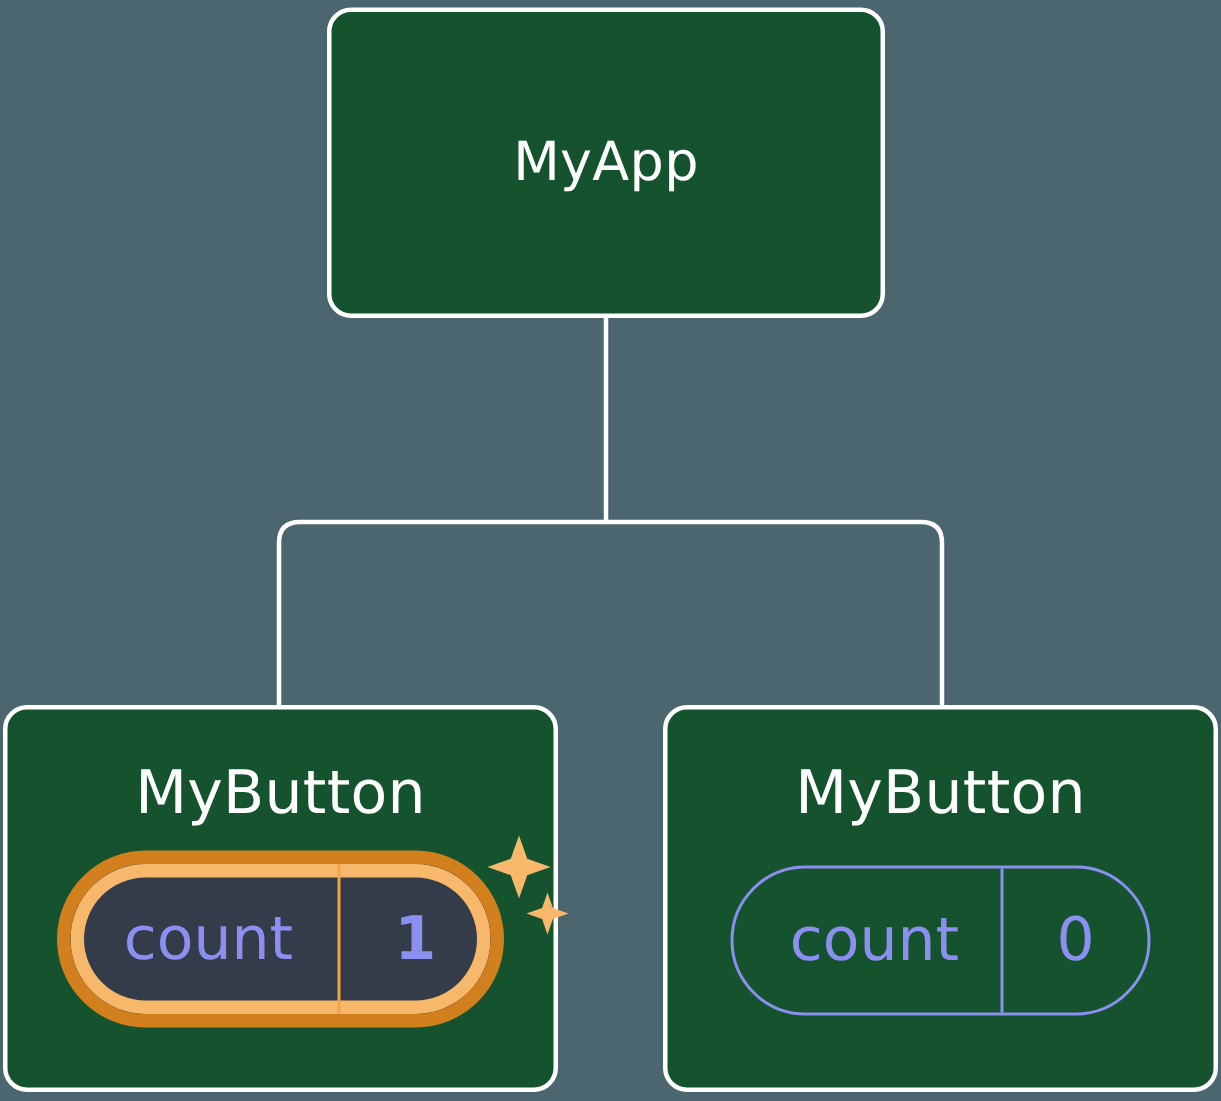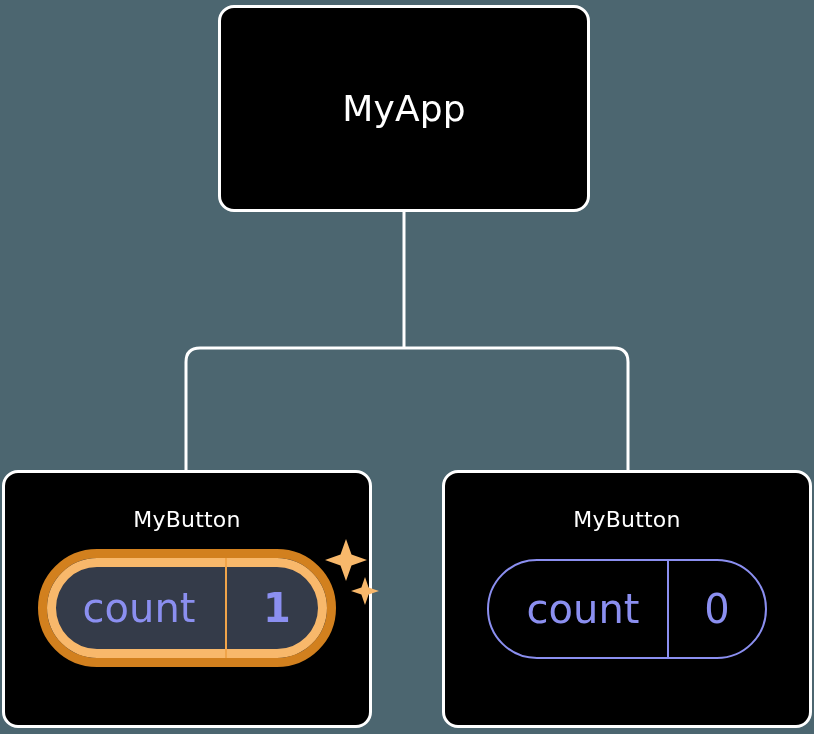--- a/index.html
+++ b/index.html
@@ -26,21 +26,21 @@
     left: 0;
     top: 0;
     width: 814px;
     height: 734px;
   }
 
   
   .node {
     position: absolute;
     box-sizing: border-box;
-    background: #000000;
+    background: #14532d;
     border: 3px solid #ffffff;
     border-radius: 16px;
     display: flex;
     flex-direction: column;
     align-items: center;
   }
   .node-root {
     left: 218px;
     top: 5px;
     width: 372px;
@@ -57,21 +57,21 @@
   .node-child-right {
     left: 442px;
     top: 470px;
     width: 370px;
     height: 258px;
     padding-top: 36px;
   }
 
   .node-title {
     color: #ffffff;
-    font-size: 22px;
+    font-size: 40px;
     font-weight: 400;
     letter-spacing: 0.2px;
     line-height: 1;
     white-space: nowrap;
   }
   .node-root .node-title {
     font-size: 36px;
   }
 
   

